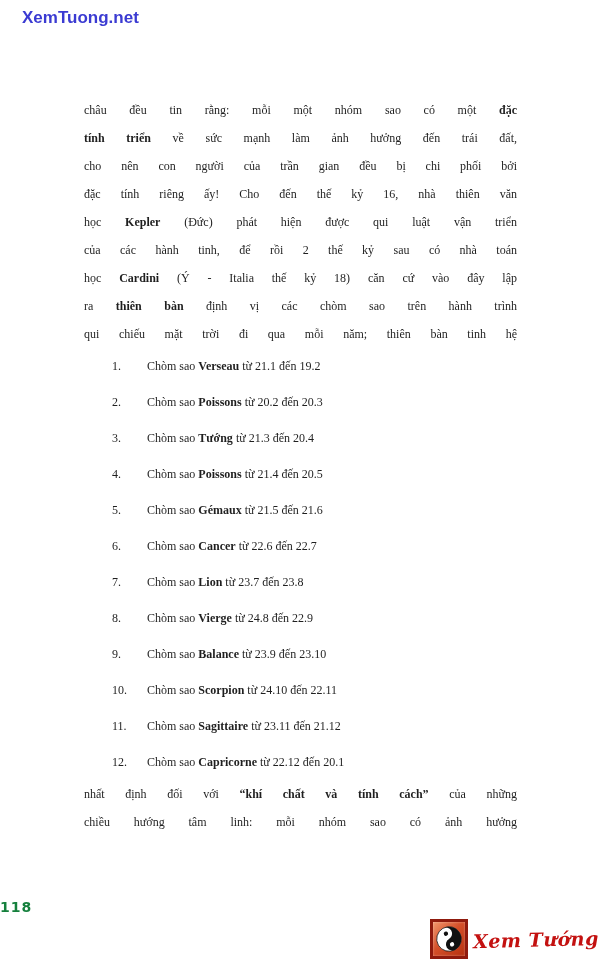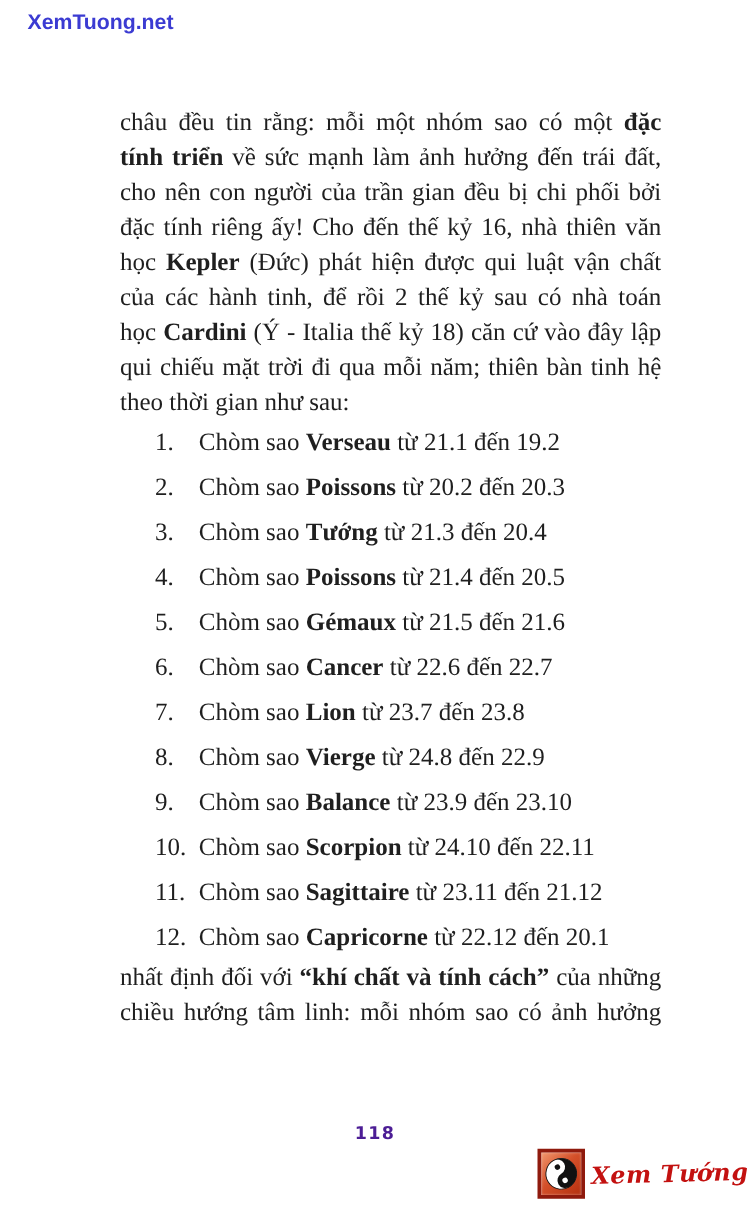--- a/index.html
+++ b/index.html
@@ -17,43 +17,41 @@
   
   .site-link{
     position:absolute;left:22px;top:8px;
     font-family:"Liberation Sans","DejaVu Sans",sans-serif;
     font-weight:bold;font-size:17px;
     color:#3b3bd2;text-decoration:none;cursor:pointer;
   }
 
   
   .content{
-    position:absolute;left:84px;top:84px;width:433px;
-    font-size:20px;
-    margin-left:12px;
+    position:absolute;left:84px;top:96px;width:433px;
+    font-size:12px;
   }
   .para .bline{
     height:28px;line-height:28px;overflow:hidden;
     text-align:justify;white-space:normal;
   }
   .para .bline.j{text-align-last:justify;}
   .para .bline.ind{text-indent:28px;}
   .b{font-weight:700;}
 
   
   .zlist{padding-left:28px;}
   .zitem{height:36px;line-height:36px;overflow:hidden;white-space:nowrap;}
   .zitem .num{display:inline-block;width:35px;}
 
   
   .pagenum{
     position:absolute;left:0;right:0;top:899px;
-    text-align:center;
     font-family:"DejaVu Sans","Liberation Sans",sans-serif;
-    font-weight:bold;font-size:14px;color:#4c1d95;
+    font-weight:bold;font-size:14px;color:#15803d;
     letter-spacing:1px;
   }
   .logo{
     position:absolute;left:430px;top:919px;
     display:flex;align-items:center;gap:5px;cursor:pointer;
     text-decoration:none;
   }
   .logo-box{
     width:32px;height:34px;flex:0 0 auto;
     border:3px solid #8f1a0d;
@@ -77,25 +75,25 @@
 <div class="page">
 
   <a class="site-link">XemTuong.net</a>
 
   <main class="content">
     <section id="para-intro" class="para">
         <div class="bline j"><span>châu đều tin rằng: mỗi một nhóm sao có một </span><span class="b">đặc</span></div>
         <div class="bline j"><span class="b">tính triển</span><span> về sức mạnh làm ảnh hưởng đến trái đất,</span></div>
         <div class="bline j"><span>cho nên con người của trần gian đều bị chi phối bởi</span></div>
         <div class="bline j"><span>đặc tính riêng ấy! Cho đến thế kỷ 16, nhà thiên văn</span></div>
-        <div class="bline j"><span>học </span><span class="b">Kepler</span><span> (Đức) phát hiện được qui luật vận chất</span></div>
+        <div class="bline j"><span>học </span><span class="b">Kepler</span><span> (Đức) phát hiện được qui luật vận triển</span></div>
         <div class="bline j"><span>của các hành tinh, để rồi 2 thế kỷ sau có nhà toán</span></div>
         <div class="bline j"><span>học </span><span class="b">Cardini</span><span> (Ý - Italia thế kỷ 18) căn cứ vào đây lập</span></div>
+        <div class="bline j"><span>ra </span><span class="b">thiên bàn</span><span> định vị các chòm sao trên hành trình</span></div>
         <div class="bline j"><span>qui chiếu mặt trời đi qua mỗi năm; thiên bàn tinh hệ</span></div>
-        <div class="bline"><span>theo thời gian như sau:</span></div>
       </section>
 
     <section id="zodiac-list" class="zlist">
         <div class="zitem"><span class="num">1.</span><span>Chòm sao <span class="b">Verseau</span> từ 21.1 đến 19.2</span></div>
         <div class="zitem"><span class="num">2.</span><span>Chòm sao <span class="b">Poissons</span> từ 20.2 đến 20.3</span></div>
         <div class="zitem"><span class="num">3.</span><span>Chòm sao <span class="b">Tướng</span> từ 21.3 đến 20.4</span></div>
         <div class="zitem"><span class="num">4.</span><span>Chòm sao <span class="b">Poissons</span> từ 21.4 đến 20.5</span></div>
         <div class="zitem"><span class="num">5.</span><span>Chòm sao <span class="b">Gémaux</span> từ 21.5 đến 21.6</span></div>
         <div class="zitem"><span class="num">6.</span><span>Chòm sao <span class="b">Cancer</span> từ 22.6 đến 22.7</span></div>
         <div class="zitem"><span class="num">7.</span><span>Chòm sao <span class="b">Lion</span> từ 23.7 đến 23.8</span></div>

